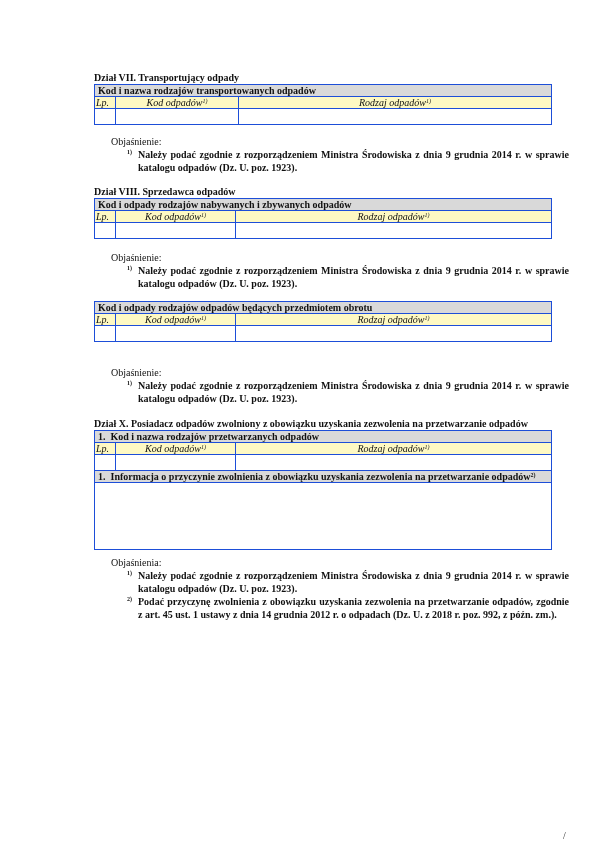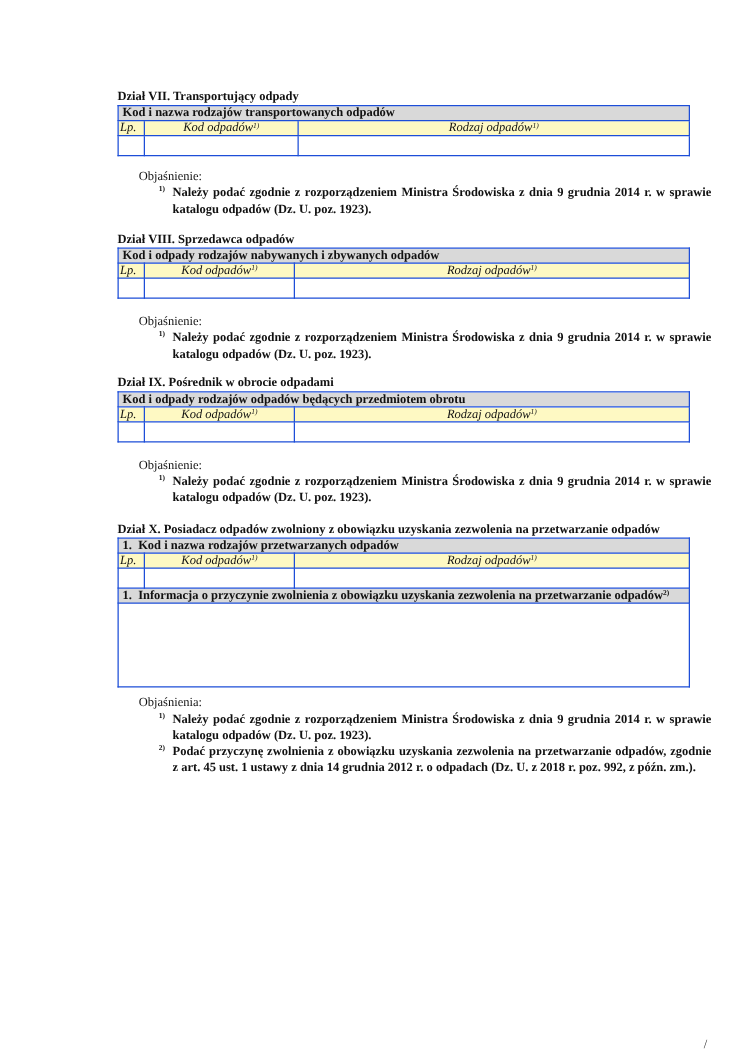--- a/index.html
+++ b/index.html
@@ -90,21 +90,20 @@
   </div>
   <div class="expl" style="top:251px;">
     <div class="expl-title">Objaśnienie:</div>
     <div class="note">
       <span class="mark">1)</span>
       <span>Należy podać zgodnie z rozporządzeniem Ministra Środowiska z dnia 9 grudnia 2014 r. w sprawie katalogu odpadów (Dz. U. poz. 1923).</span>
     </div>
   </div>
 
   <div class="section" style="top:301px;">
-    <div class="sec-title">Dział IX. Pośrednik w obrocie odpadami</div>
     <table class="t">
       <colgroup>
           <col style="width:21px">
           <col style="width:120px">
           <col>
         </colgroup>
       <tbody>
           <tr>
             <td class="head" colspan="3">Kod i odpady rodzajów odpadów będących przedmiotem obrotu</td>
           </tr>

